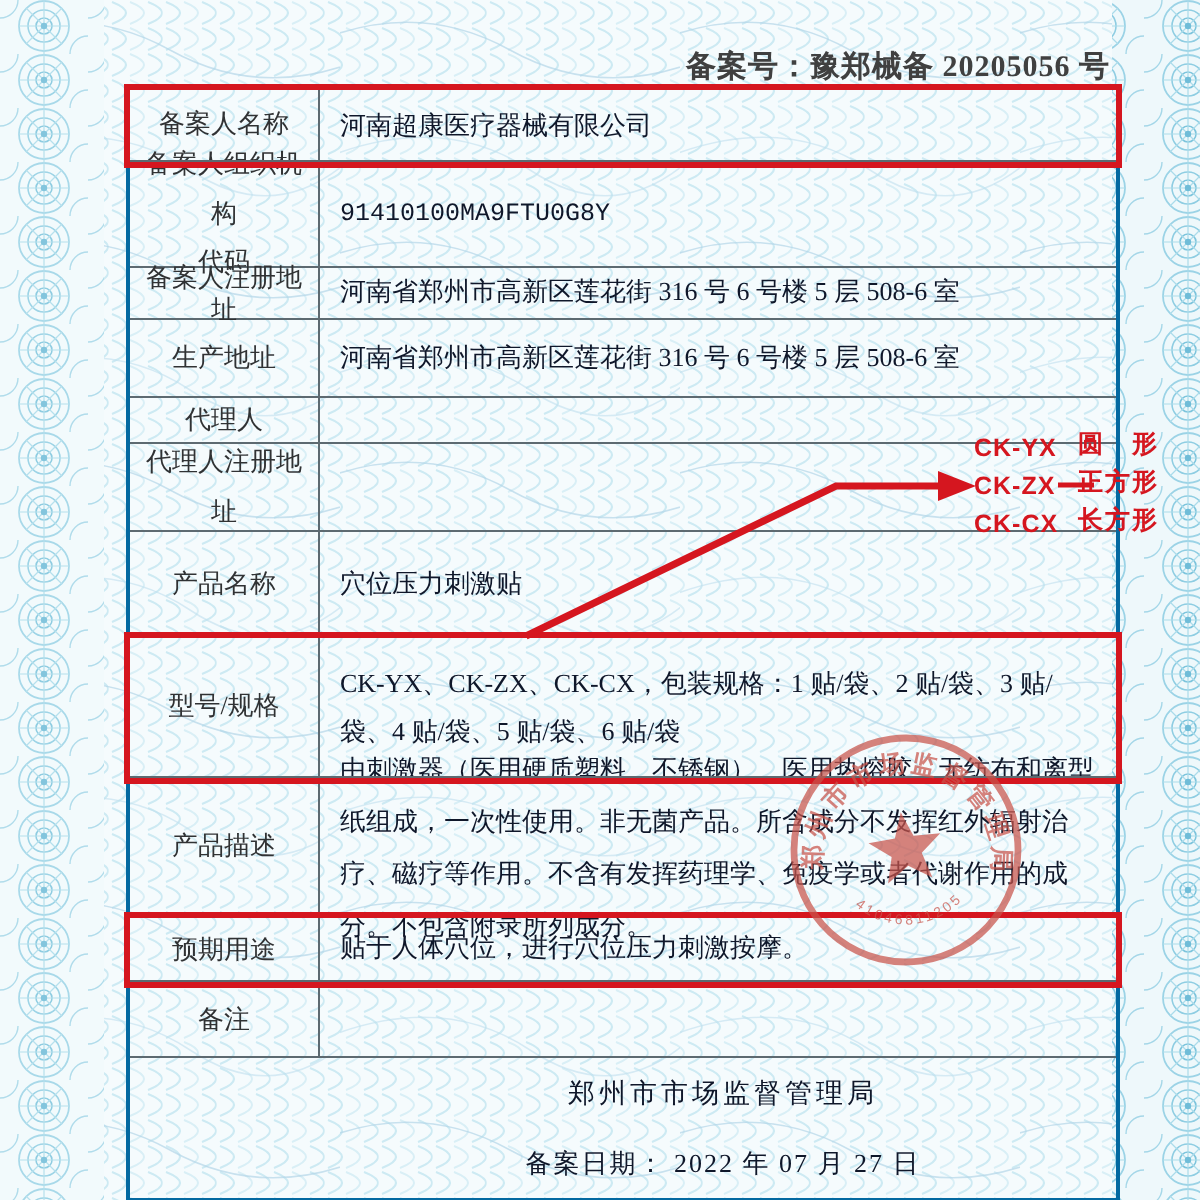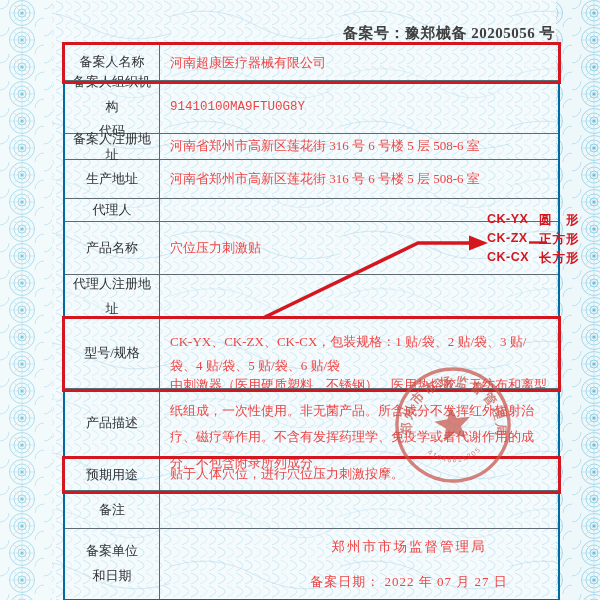--- a/index.html
+++ b/index.html
@@ -23,33 +23,33 @@
   .row:last-child{border-bottom:none;}
   .row.hl{outline:3px solid var(--annotation-red,#cf1420);outline-offset:0;position:relative;z-index:3;}
   .cell{box-sizing:border-box;}
   .lab{
     width:95px;flex:0 0 95px;border-right:1px solid #5d6a71;
     display:flex;align-items:center;justify-content:center;text-align:center;
     font-size:13px;white-space:pre-line;line-height:1.9;padding:2px;color:#303234;
   }
   .val{
     flex:1;display:flex;align-items:center;
-    font-size:13px;padding:2px 10px;line-height:1.95;color:#ef4444;
+    font-size:13px;padding:2px 10px;line-height:1.95;color:#0f172a;
   }
   .val.tight{line-height:1.85;}
   .unit-val{flex-direction:column;justify-content:center;align-items:center;gap:9px;padding-left:110px;}
   .unit-val .org{font-size:13.5px;letter-spacing:2px;}
   .unit-val .date{font-size:13px;letter-spacing:1px;}
   .overlay{position:absolute;left:0;top:0;z-index:5;pointer-events:none;}
   .legend{
     position:absolute;left:487px;top:212px;z-index:6;
     font-family:"Liberation Sans","DejaVu Sans",sans-serif;
     color:var(--annotation-red,#e0211f);font-weight:bold;font-size:12.5px;
   }
-  .legend .line{display:flex;height:19px;align-items:flex-start;white-space:nowrap;}
+  .legend .line{display:flex;height:19px;align-items:flex-end;white-space:nowrap;}
   .legend .code{width:52px;letter-spacing:.5px;}
   .legend .shape{letter-spacing:1px;}
   .seal{position:absolute;left:392px;top:362px;z-index:4;opacity:.72;transform:rotate(-8deg);}
 </style>
 </head>
 <body>
 
 <div class="page">
 
   <svg class="backdrop" width="600" height="600" aria-hidden="true">
@@ -106,28 +106,28 @@
     <div class="row" style="height:39px">
       <div class="cell lab">生产地址</div>
       <div class="cell val">河南省郑州市高新区莲花街 316 号 6 号楼 5 层 508-6 室</div>
     </div>
 
     <div class="row" style="height:23px">
       <div class="cell lab" style="line-height:1.2">代理人</div>
       <div class="cell val"></div>
     </div>
 
+    <div class="row" style="height:44px">
+      <div class="cell lab">代理人注册地址</div>
+      <div class="cell val"></div>
+    </div>
+
     <div class="row" style="height:53px">
       <div class="cell lab">产品名称</div>
       <div class="cell val">穴位压力刺激贴</div>
-    </div>
-
-    <div class="row" style="height:44px">
-      <div class="cell lab">代理人注册地址</div>
-      <div class="cell val"></div>
     </div>
 
     <div class="row hl" style="height:70px">
       <div class="cell lab">型号/规格</div>
       <div class="cell val" style="line-height:24px">CK-YX、CK-ZX、CK-CX，包装规格：1 贴/袋、2 贴/袋、3 贴/袋、4 贴/袋、5 贴/袋、6 贴/袋</div>
     </div>
 
     <div class="row" style="height:70px">
       <div class="cell lab">产品描述</div>
       <div class="cell val" style="line-height:26px">由刺激器（医用硬质塑料、不锈钢）、医用热熔胶、无纺布和离型纸组成，一次性使用。非无菌产品。所含成分不发挥红外辐射治疗、磁疗等作用。不含有发挥药理学、免疫学或者代谢作用的成分。不包含附录所列成分。</div>
@@ -137,22 +137,20 @@
       <div class="cell lab" style="line-height:1.2">预期用途</div>
       <div class="cell val tight">贴于人体穴位，进行穴位压力刺激按摩。</div>
     </div>
 
     <div class="row" style="height:38px">
       <div class="cell lab" style="line-height:1.2">备注</div>
       <div class="cell val"></div>
     </div>
 
     <div class="row" style="height:70px">
-      <div class="cell lab">备案单位
-和日期</div>
       <div class="cell val unit-val">
         <span class="org">郑州市市场监督管理局</span>
         <span class="date">备案日期： 2022 年 07 月 27 日</span>
       </div>
     </div>
   </div>
 
   <svg class="overlay" width="600" height="600" aria-hidden="true">
     <polyline points="263,318 418,243 471,243" fill="none" stroke="#d5161f" stroke-width="3.6"></polyline>
     <polygon points="469,235.5 488,243 469,250.5" fill="#d5161f"></polygon>

